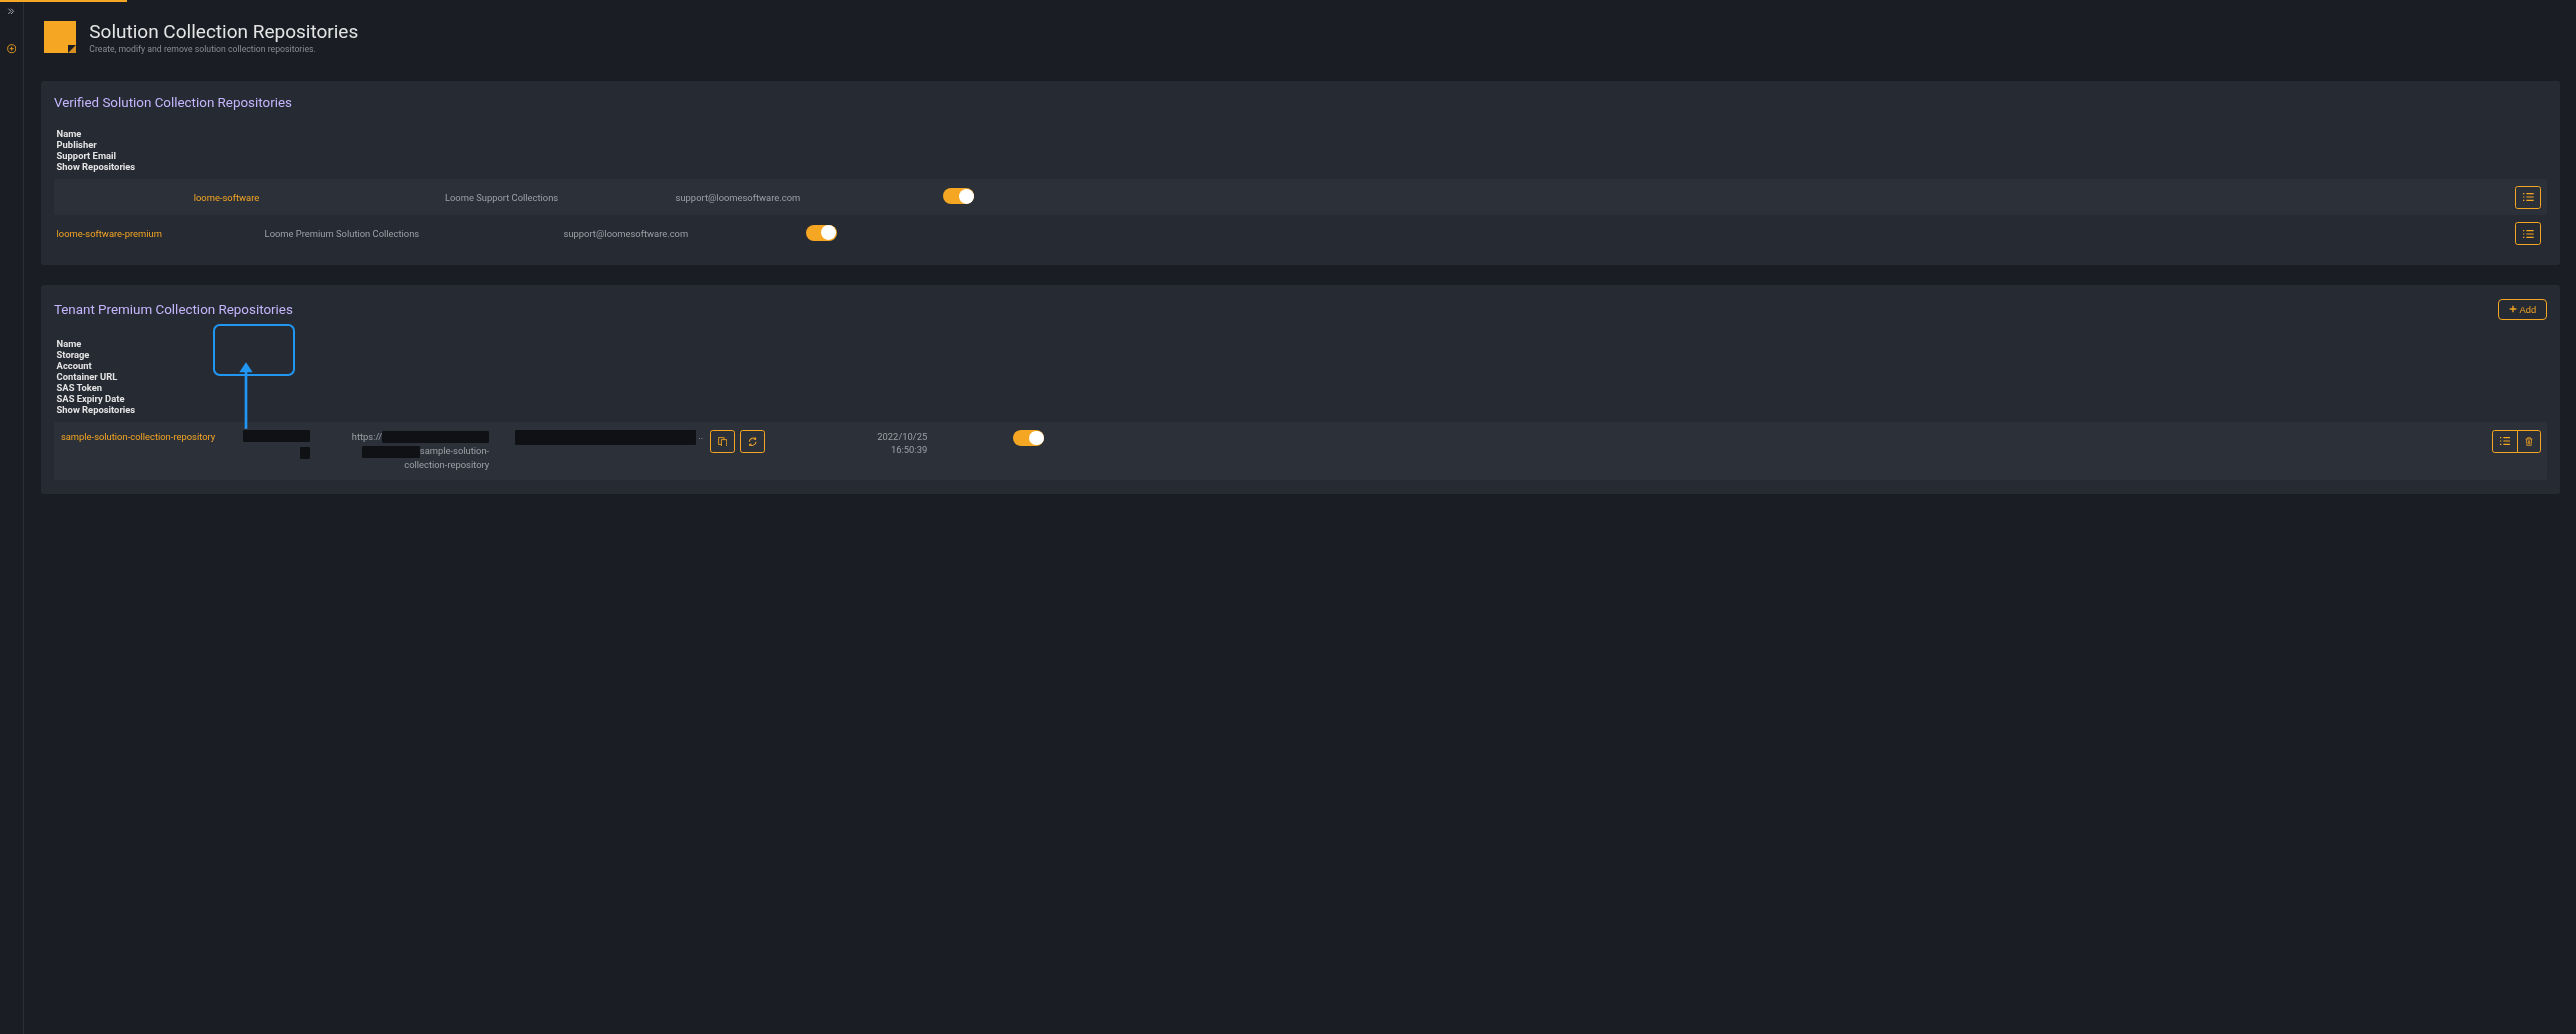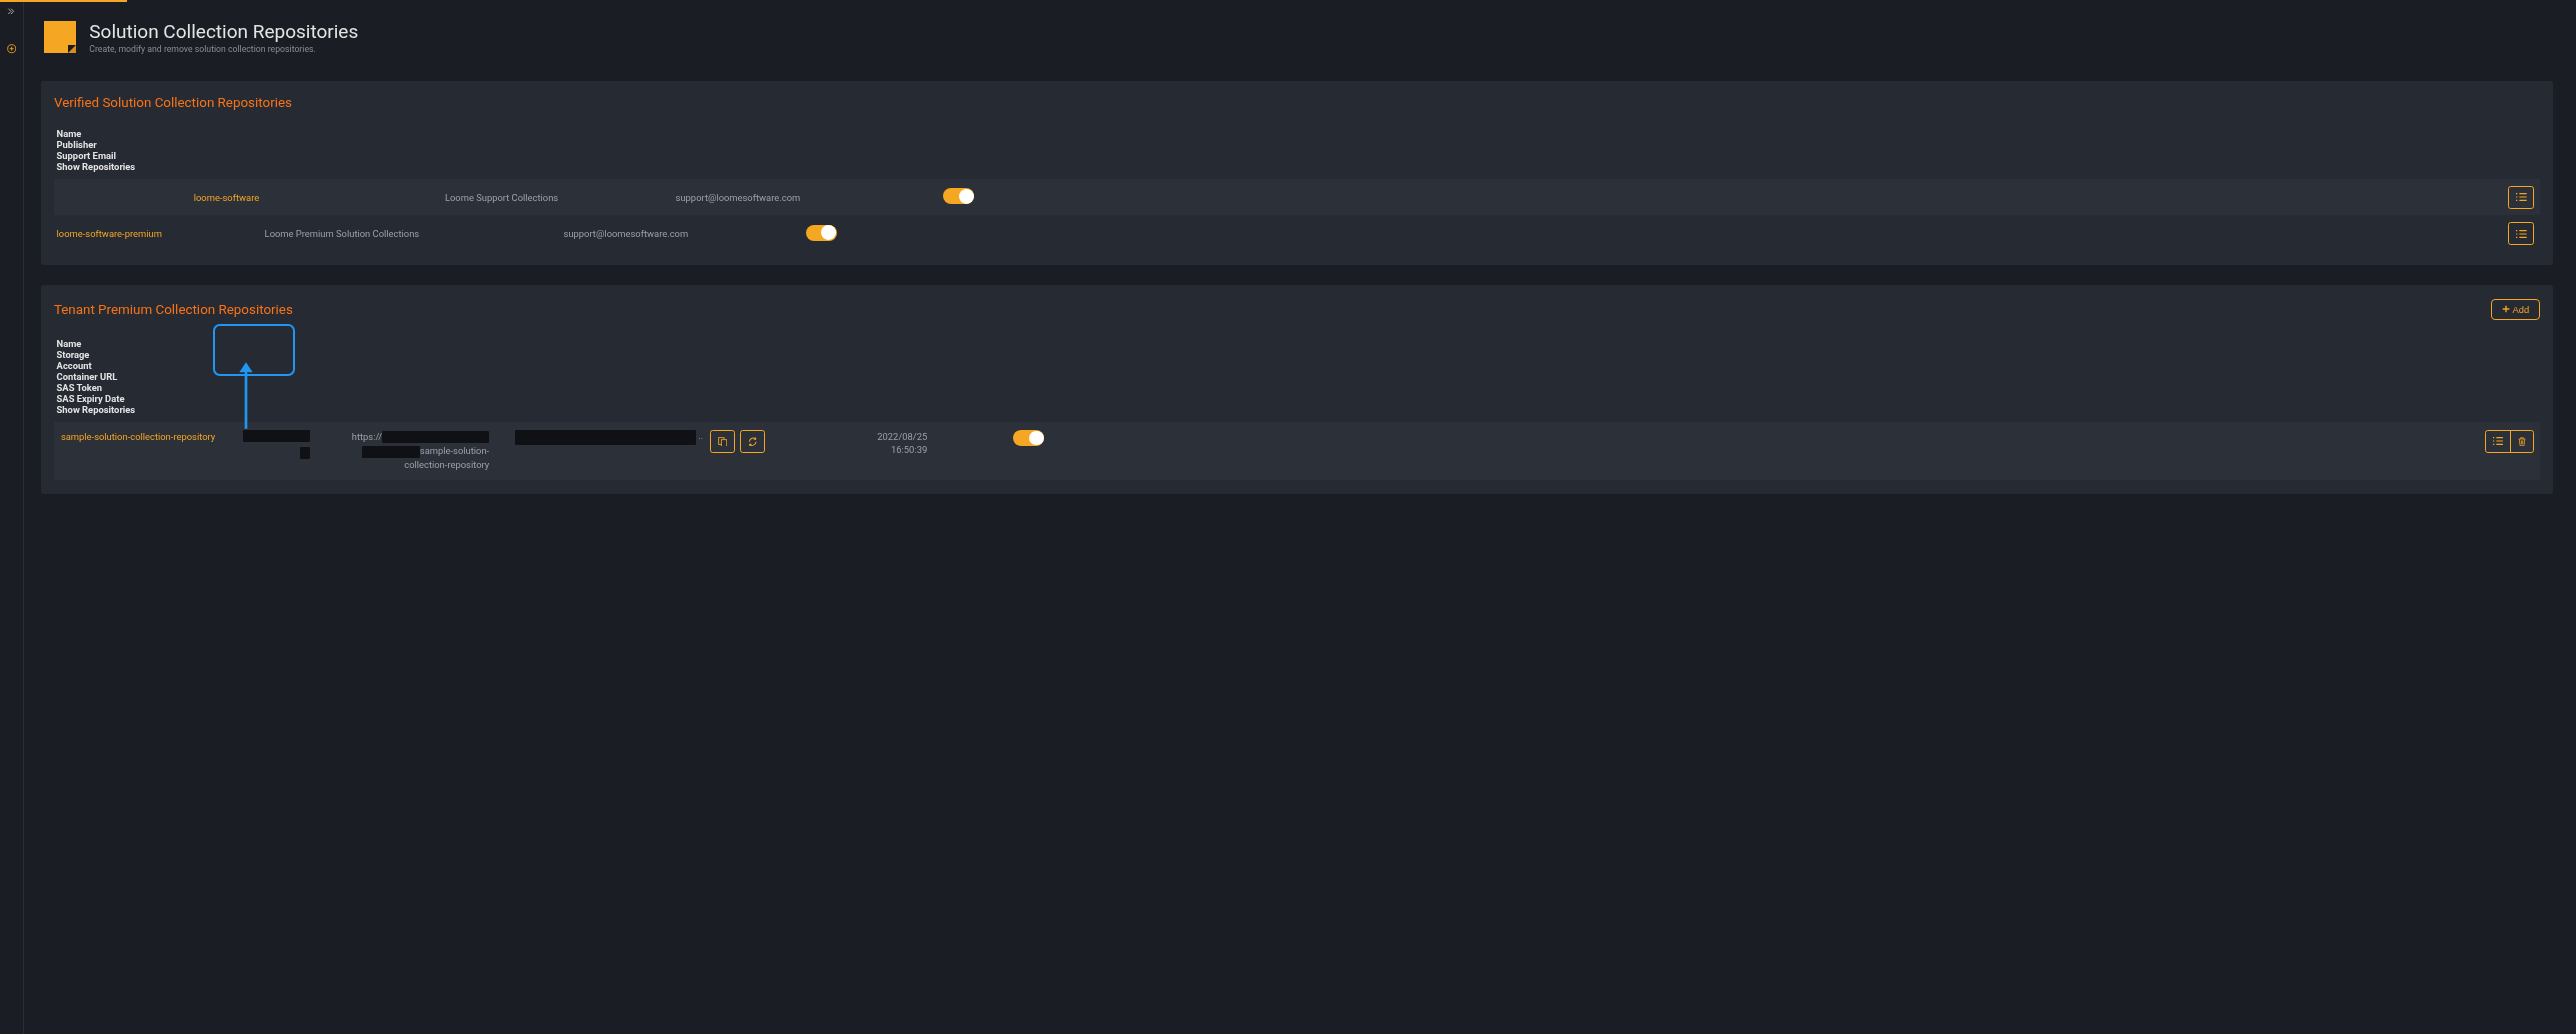--- a/index.html
+++ b/index.html
@@ -32,21 +32,21 @@
     }
     .sidebar-add {
       color: #f5a623;
       cursor: pointer;
       padding: 5.4px;
       margin-top: 20px;
       font-size: 9.4px;
     }
     .main-content {
       flex: 1;
-      padding: 20px 23px 20px 17px;
+      padding: 20px 16px 20px 17px;
       background-color: #1a1d23;
     }
     .accent-bar {
       position: fixed;
       top: 0;
       left: 0;
       height: 2px;
       width: 127px;
       background-color: #f5a623;
     }
@@ -104,21 +104,21 @@
     }
     .panel-header {
       display: flex;
       justify-content: space-between;
       align-items: center;
       margin-bottom: 12px;
     }
     .panel-title {
       font-size: 13.4px;
       font-weight: 400;
-      color: #f97316;
+      color: #c4b5fd;
     }
     .btn-outline {
       background: transparent;
       border: 0.7px solid #f5a623;
       color: #f5a623;
       padding: 4px 9.4px;
       font-size: 9.4px;
       border-radius: 4px;
       cursor: pointer;
       display: inline-flex;
@@ -362,21 +362,21 @@
           </button>
           <button class="btn-icon-only">
             <svg width="9.4" height="9.4" viewBox="0 0 14 14">
                 <path d="M12 3 A6 6 0 0 0 2 7 M2 11 A6 6 0 0 0 12 7" stroke="#f5a623" stroke-width="1.5" fill="none"></path>
                 <path d="M12 0 L12 4 L8 4 Z M2 14 L2 10 L6 10 Z" fill="#f5a623"></path>
               </svg>
           </button>
         </div>
       </div>
       <div class="col t-col-expiry muted-text" style="line-height:1.4;">
-        <span>2022/08/25</span><br>
+        <span>2022/10/25</span><br>
         <span>16:50:39</span>
       </div>
       <div class="col t-col-toggle">
         <span class="toggle"><span class="toggle-knob"></span></span>
       </div>
       <div class="col t-col-actions">
         <button class="btn-icon-only" style="border-radius:2.7px 0 0 2.7px;">
           <svg width="10.7" height="8" viewBox="0 0 16 12">
               <path d="M0 1h2M0 6h2M0 11h2M5 1h11M5 6h11M5 11h11" stroke="#f5a623" stroke-width="1.8"></path>
             </svg>

